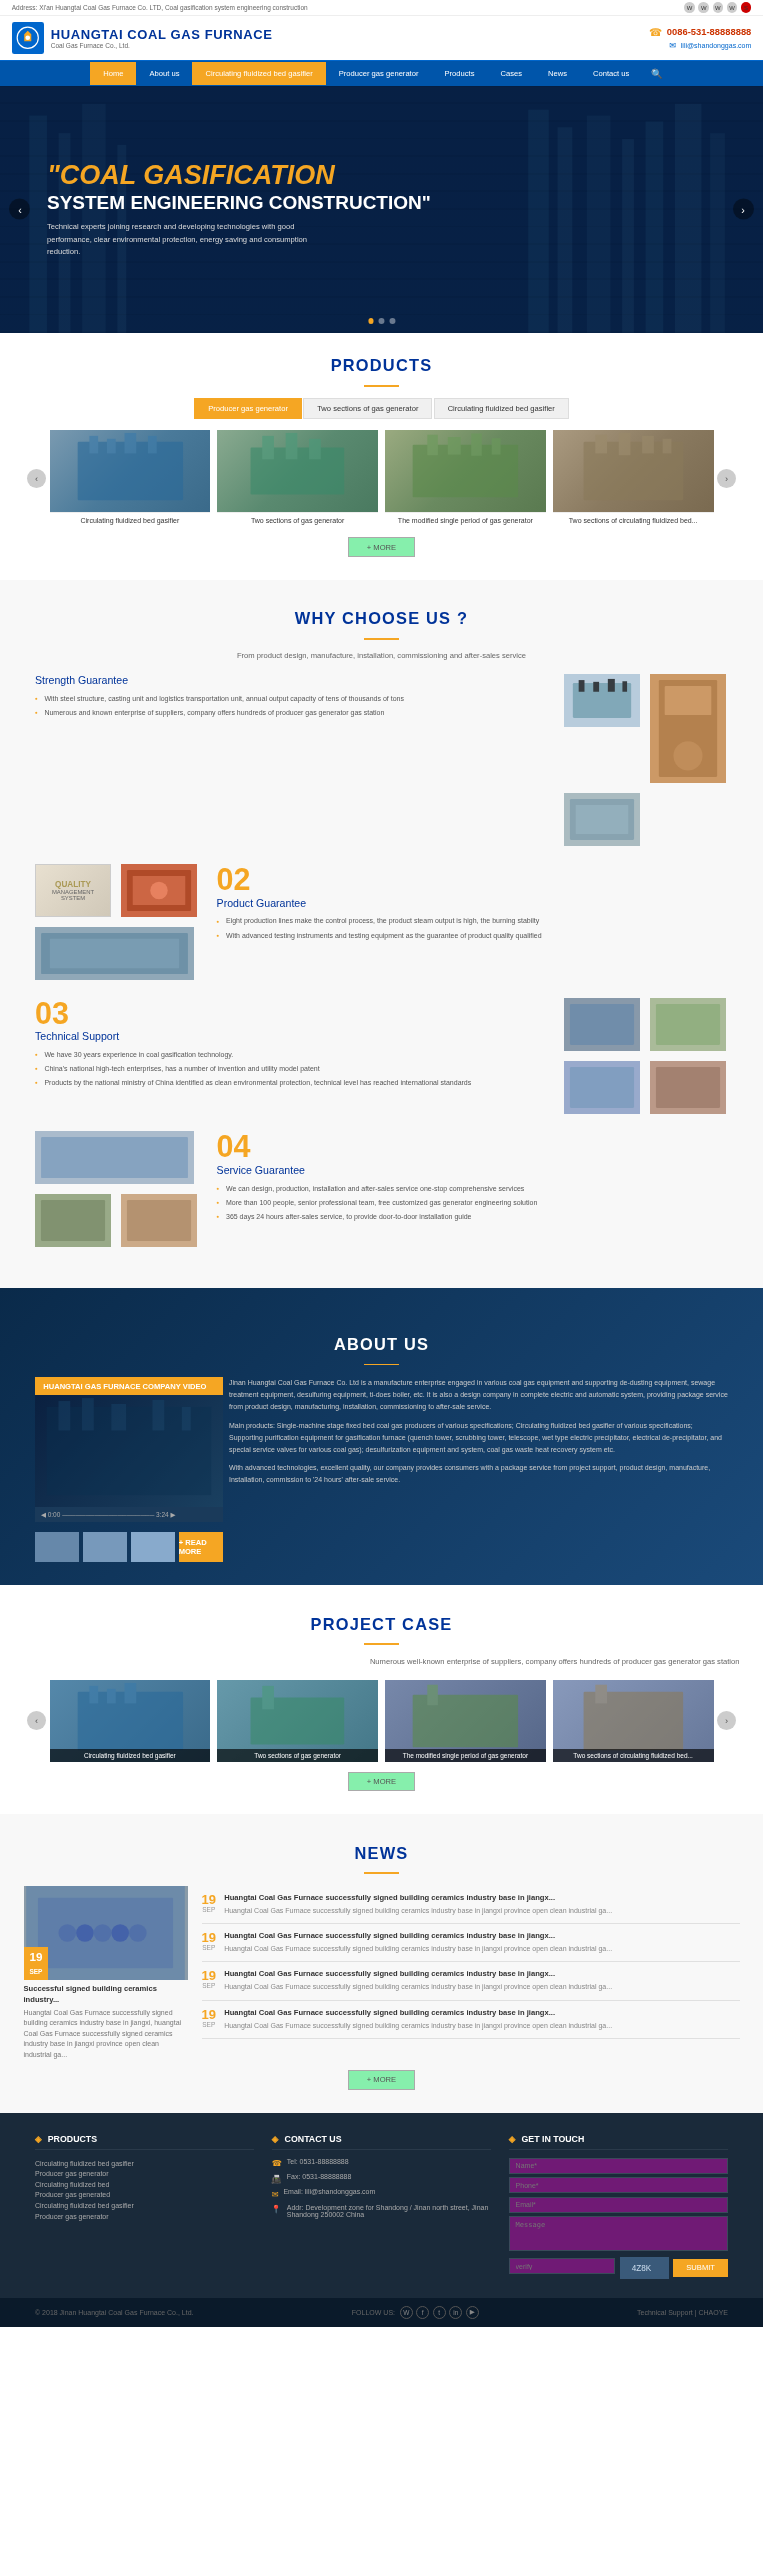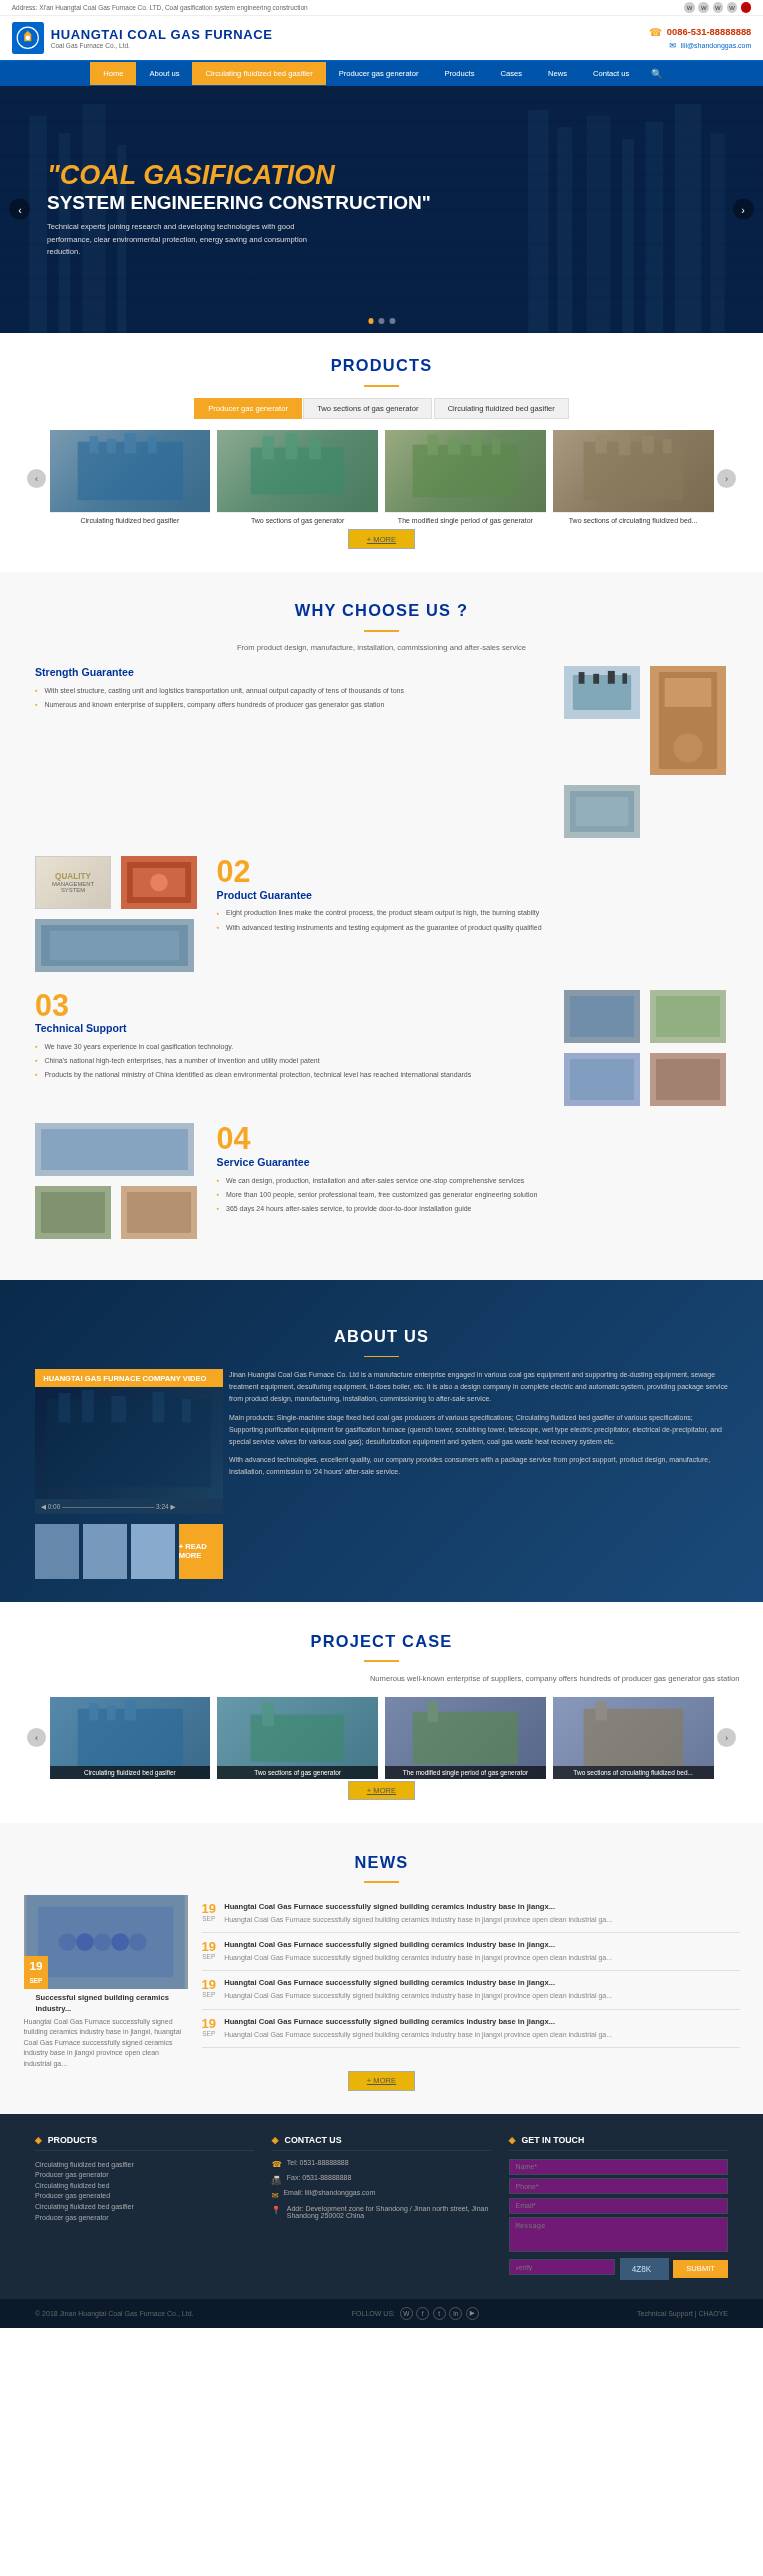--- a/index.html
+++ b/index.html
@@ -144,32 +144,32 @@
     .product-label {
       font-size: 7px; color: #333; text-align: center;
       padding: 3.5px 1.2px; border-top: 0.6px solid #eee;
     }
     .grid-arrow {
       width: 19px; height: 19px; background: #ccc; border-radius: 50%;
       display: flex; align-items: center; justify-content: center;
       cursor: pointer; font-size: 9.4px; color: #555; flex-shrink: 0; margin: 0 3.5px;
     }
     .more-btn {
-      display: block; margin: 2px auto 0;
+      display: block; margin: 10px auto 0;
       padding: 4.1px 17.6px; border: 0.6px solid #aaa;
       color: #555; font-size: 7.6px; cursor: pointer;
-      background: #eab308; width: fit-content; text-decoration: underline;
+      background: #86efac; width: fit-content;
     }
 
     
     .why-section { background: #f8f8f8; padding: 5.9px 35px 23.5px; }
     .why-row { display: flex; gap: 17.6px; margin-bottom: 17.6px; align-items: flex-start; }
     .why-text-block { flex: 1; }
     .why-num { font-size: 30.5px; font-weight: 900; color: #f5a623; line-height: 1; margin-bottom: 2.3px; }
-    .why-title { font-size: 10.6px; font-weight: 700; color: #003399; margin-bottom: 5.9px; }
+    .why-title { font-size: 10.6px; font-weight: 400; color: #003399; margin-bottom: 5.9px; }
     .why-points { list-style: none; padding: 0; }
     .why-points li {
       font-size: 7px; color: #555; padding: 1.8px 0 1.8px 9.4px;
       position: relative; line-height: 1.5;
     }
     .why-points li::before { content: "●"; position: absolute; left: 0; color: #f5a623; font-size: 4.7px; top: 2.9px; }
     .why-images { display: flex; gap: 10px; flex-wrap: wrap; width: 164px; flex-shrink: 0; }
     .why-img {
       width: 76px; height: 53px; background: #b0c4d4;
       display: flex; align-items: center; justify-content: center;
@@ -198,21 +198,21 @@
       display: flex; align-items: center; justify-content: center;
       cursor: pointer;
     }
     .play-triangle { width: 0; height: 0; border-top: 7px solid transparent; border-bottom: 7px solid transparent; border-left: 11.7px solid #fff; margin-left: 2.3px; }
     .about-video-label { background: #f5a623; padding: 4.7px 8.2px; font-size: 7.6px; font-weight: bold; }
     .about-video-bar { background: #1a3a5a; padding: 3.5px 5.9px; display: flex; align-items: center; gap: 4.7px; font-size: 6.5px; }
     .about-text-col { flex: 1; }
     .about-text-col p { font-size: 7px; line-height: 1.7; color: #ccc; margin-bottom: 7px; }
     .about-photos { display: flex; gap: 3.5px; margin-top: 9.4px; }
     .about-photo {
-      flex: 1; height: 55px;
+      flex: 1; height: 30px;
       background: #aabbcc;
       display: flex; align-items: center; justify-content: center;
       font-size: 5.9px; color: #555;
     }
 
     
     .project-section { padding: 5.9px 23.5px 23.5px; background: #fff; }
     .project-subtitle { text-align: right; font-size: 7.6px; color: #666; margin-bottom: 14px; }
     .project-grid-wrap { position: relative; display: flex; align-items: center; }
     .project-grid { display: flex; gap: 7px; flex: 1; overflow: hidden; }
@@ -241,21 +241,21 @@
       display: flex; align-items: center; justify-content: center;
       font-size: 6.5px; color: #fff;
     }
     .news-feat-date-badge {
       background: #f5a623; color: #fff;
       font-size: 11.7px; font-weight: bold;
       padding: 3.5px 5.9px; display: inline-block;
       position: absolute; left: 0; bottom: 0;
     }
     .news-feat-img-wrap { position: relative; }
-    .news-feat-title { font-size: 7.6px; color: #333; padding: 4.7px 0 2.3px; font-weight: bold; line-height: 1.4; margin-left: 12px; }
+    .news-feat-title { font-size: 7.6px; color: #333; padding: 4.7px 0 2.3px; font-weight: bold; line-height: 1.4; }
     .news-feat-desc { font-size: 7px; color: #777; line-height: 1.5; }
     .news-list { flex: 1; }
     .news-item { display: flex; gap: 8.2px; padding: 7px 0; border-bottom: 0.6px solid #e0e0e0; align-items: flex-start; }
     .news-date-col { flex-shrink: 0; text-align: center; }
     .news-date-day { font-size: 13px; font-weight: bold; color: #f5a623; line-height: 1; }
     .news-date-month { font-size: 6.5px; color: #999; }
     .news-item-content { flex: 1; }
     .news-item-title { font-size: 7.6px; color: #333; font-weight: bold; margin-bottom: 2.3px; line-height: 1.4; }
     .news-item-desc { font-size: 7px; color: #888; line-height: 1.5; }
 

